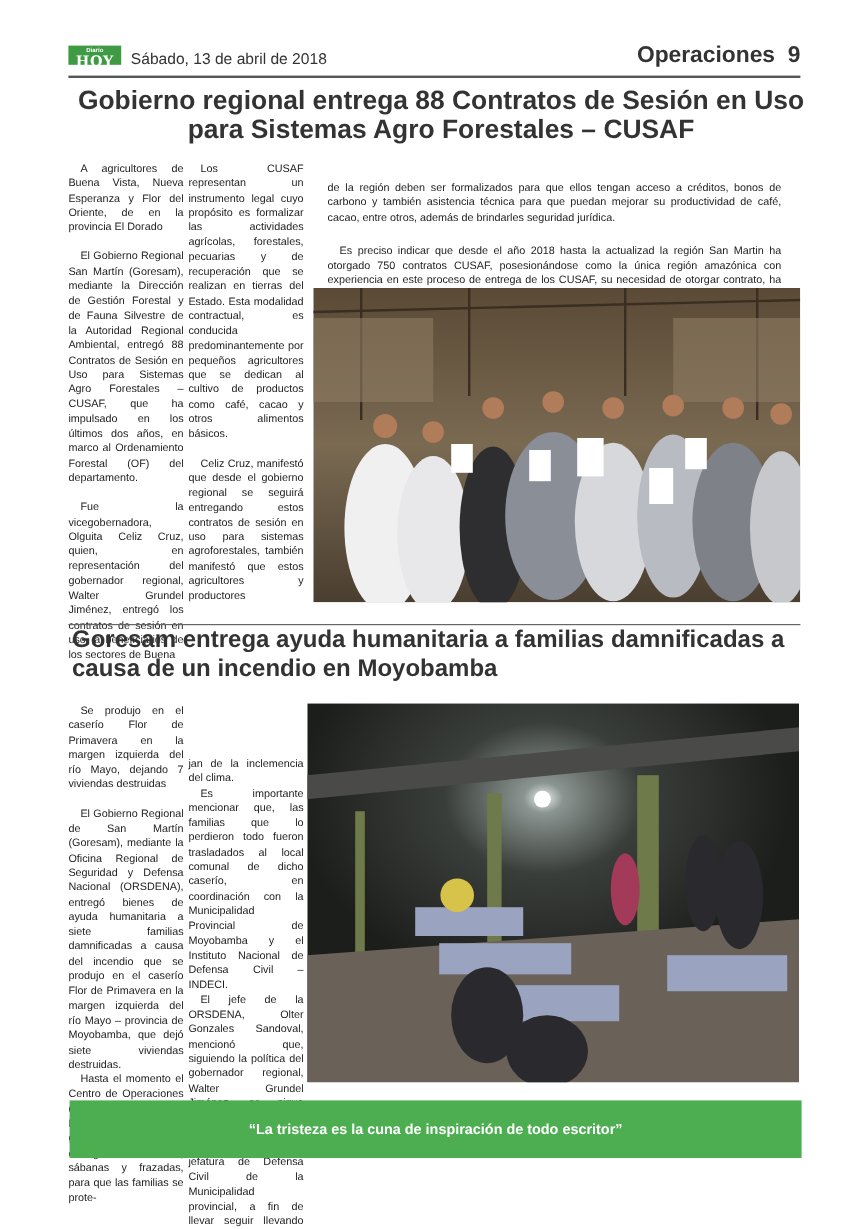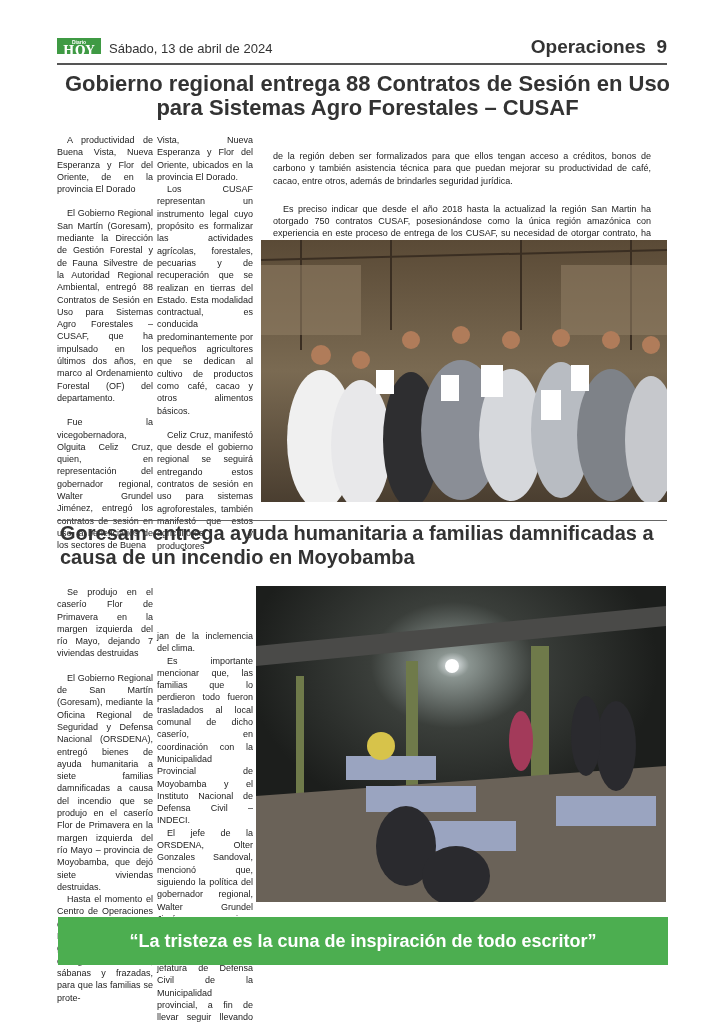--- a/index.html
+++ b/index.html
@@ -15,47 +15,46 @@
   .col { position:absolute; font-size:9px; line-height:12.3px; color:#222; text-align:justify; }
   .col p { margin:0; text-indent:10px; }
   .col p + p { margin-top:0; }
   .col p.gap { margin-top:12px; }
   .wide { position:absolute; left:257px; top:134px; width:410px; font-size:9px; line-height:12.3px; color:#222; text-align:justify; }
   .wide p { margin:16px; text-indent:10px; }
   .photo1 { position:absolute; left:261px; top:240px; width:406px; height:262px; overflow:hidden; }
   .rule2 { position:absolute; left:57px; top:520px; width:610px; height:1px; background:#666; }
   .title2 { position:absolute; left:60px; top:521px; width:615px; font-size:20px; font-weight:bold; line-height:24px; color:#333; }
   .photo2 { position:absolute; left:256px; top:586px; width:410px; height:316px; overflow:hidden; }
-  .quote { position:absolute; left:58px; top:917px; width:610px; height:48px; background:#4cae50; color:#fff; font-size:18px; font-weight:bold; text-align:center; line-height:48px; }
+  .quote { position:absolute; left:58px; top:917px; width:610px; height:48px; background:#4cae50; color:#fff; font-size:12px; font-weight:bold; text-align:center; line-height:48px; }
 </style>
 </head>
 <body>
 
 <div class="header">
   <div class="logo">
     <span class="small">Diario</span>
     <span class="big">HOY</span>
   </div>
-  <div class="date">Sábado, 13 de abril de  2024</div>
+  <div class="date">Sábado, 13 de abril de  2018</div>
   <div class="section">
     <span>Operaciones</span>&nbsp;&nbsp;<span>9</span>
   </div>
 </div>
 <div class="rule"></div>
 
 <div class="title1">Gobierno regional entrega 88 Contratos de Sesión en Uso para Sistemas Agro Forestales – CUSAF</div>
 
 <div class="col" style="left:57px; top:134px; width:96px;">
-  <p>A productividad de Buena Vista, Nueva Esperanza y Flor del Oriente, de en la provincia El Dorado</p>
+  <p>A agricultores de Buena Vista, Nueva Esperanza y Flor del Oriente, de en la provincia El Dorado</p>
   <p class="gap">El Gobierno Regional San Martín (Goresam), mediante la Dirección de Gestión Forestal y de Fauna Silvestre de la Autoridad Regional Ambiental, entregó 88 Contratos de Sesión en Uso para Sistemas Agro Forestales – CUSAF, que ha impulsado en los últimos dos años, en marco al Ordenamiento Forestal (OF) del departamento.</p>
   <p class="gap">Fue la vicegobernadora, Olguita Celiz Cruz, quien, en representación del gobernador regional, Walter Grundel Jiménez, entregó los contratos de sesión en uso, a beneficiarios de los sectores de Buena</p>
 </div>
 
 <div class="col" style="left:157px; top:134px; width:96px;">
-  <p style="text-indent:0">Vista, Nueva Esperanza y Flor del Oriente, ubicados en la provincia El Dorado.</p>
   <p>Los CUSAF representan un instrumento legal cuyo propósito es formalizar las actividades agrícolas, forestales, pecuarias y de recuperación que se realizan en tierras del Estado. Esta modalidad contractual, es conducida predominantemente por pequeños agricultores que se dedican al cultivo de productos como café, cacao y otros alimentos básicos.</p>
   <p class="gap">Celiz Cruz, manifestó que desde el gobierno regional se seguirá entregando estos contratos de sesión en uso para sistemas agroforestales, también manifestó que estos agricultores y productores</p>
 </div>
 
 <div class="wide">
   <p style="text-indent:0">de la región deben ser formalizados para que ellos tengan acceso a créditos, bonos de carbono y también asistencia técnica para que puedan mejorar su productividad de café, cacao, entre otros, además de brindarles seguridad jurídica.</p>
   <p>Es preciso indicar que desde el año 2018 hasta la actualizad la región San Martin ha otorgado 750 contratos CUSAF, posesionándose como la única región amazónica con experiencia en este proceso de entrega de los CUSAF, su necesidad de otorgar contrato, ha generado que gran demanda de seguir formalizando agricultores con prácticas amigables con el ambiente y que los gobiernos locales prioricen proyectos productivos con enfoque de sistemas agroforestales.</p>
 </div>
 
 <div class="photo1">

